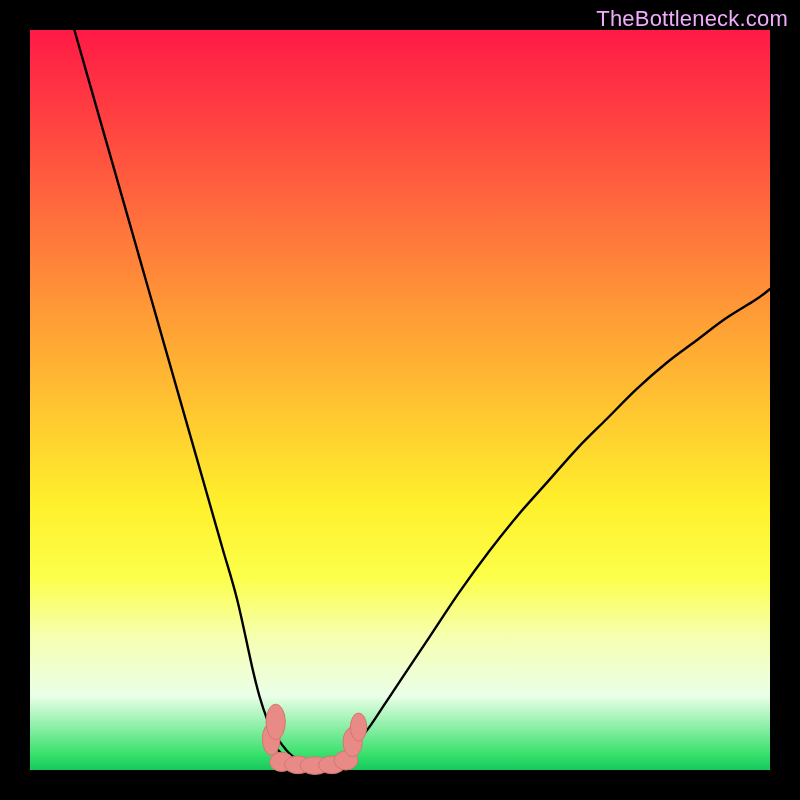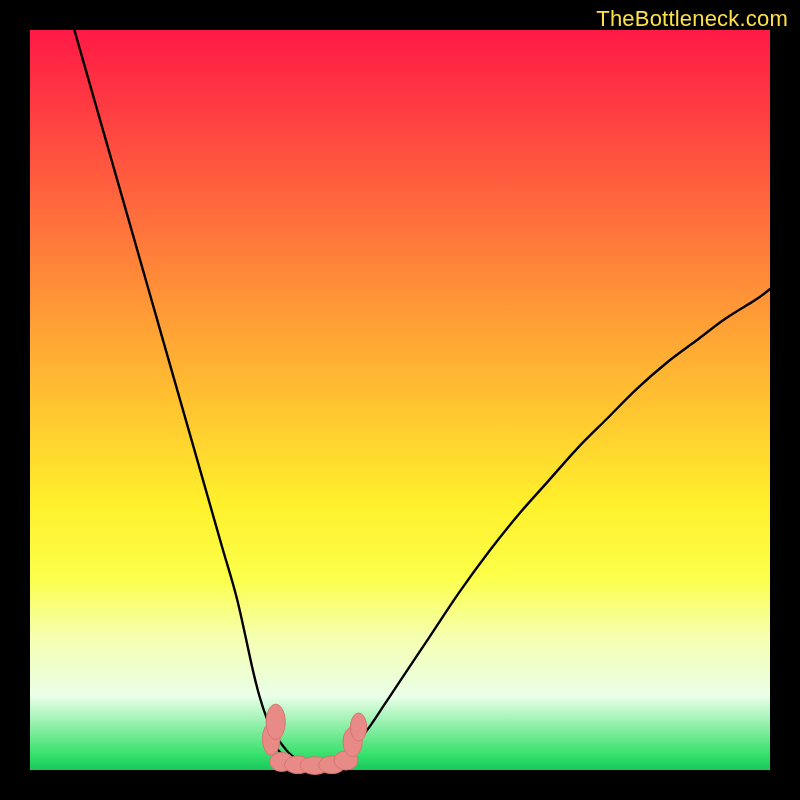--- a/index.html
+++ b/index.html
@@ -37,21 +37,21 @@
       #f6ffb0 82%,
       #eaffe8 90%,
       #35e06a 98%,
       #17c85e 100%
     );
   }
   .watermark {
     position: absolute;
     top: 6px;
     right: 12px;
-    color: #fde047;
+    color: #f0abfc;
     font-size: 22px;
     font-weight: 500;
     letter-spacing: 0.2px;
     user-select: none;
   }
   svg.curve {
     position: absolute;
     left: 0;
     top: 0;
     width: 740px;

